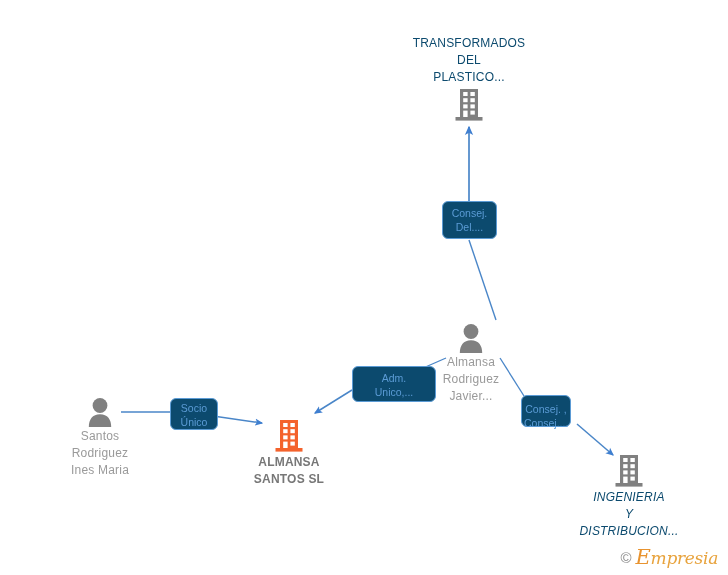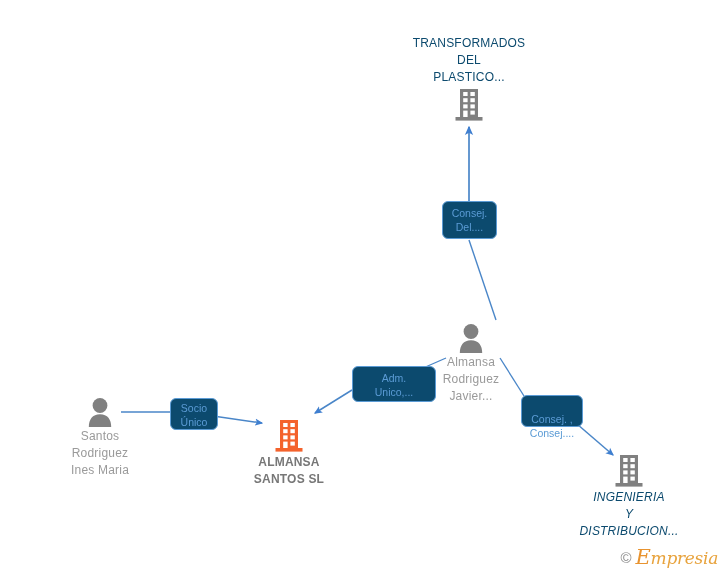--- a/index.html
+++ b/index.html
@@ -157,21 +157,21 @@
       </svg>
     </span>
     <span class="label">Almansa</span>
     <span class="label">Rodriguez</span>
     <span class="label">Javier...</span>
   </div>
 
   <div class="relbox" style="left:352px; top:366px; width:84px; height:36px;">Adm.
 Unico,...</div>
 
-  <div class="relbox" style="left:521px; top:395px; width:62px; height:32px; padding-top:16px;">Consej. ,
+  <div class="relbox" style="left:521px; top:395px; width:50px; height:32px; padding-top:6px;">Consej. ,
 Consej....</div>
 
   <div class="node person" style="left:40px; top:397px;">
     <span class="glyph">
       <svg width="28" height="30" viewBox="0 0 28 30">
         <circle cx="14" cy="8.5" r="7.4" fill="#808080"></circle>
         <path d="M14 17.2 c-7.6 0 -11.2 5.2 -11.2 12.8 h22.4 c0 -7.6 -3.6 -12.8 -11.2 -12.8 z" fill="#808080"></path>
       </svg>
     </span>
     <span class="label">Santos</span>

